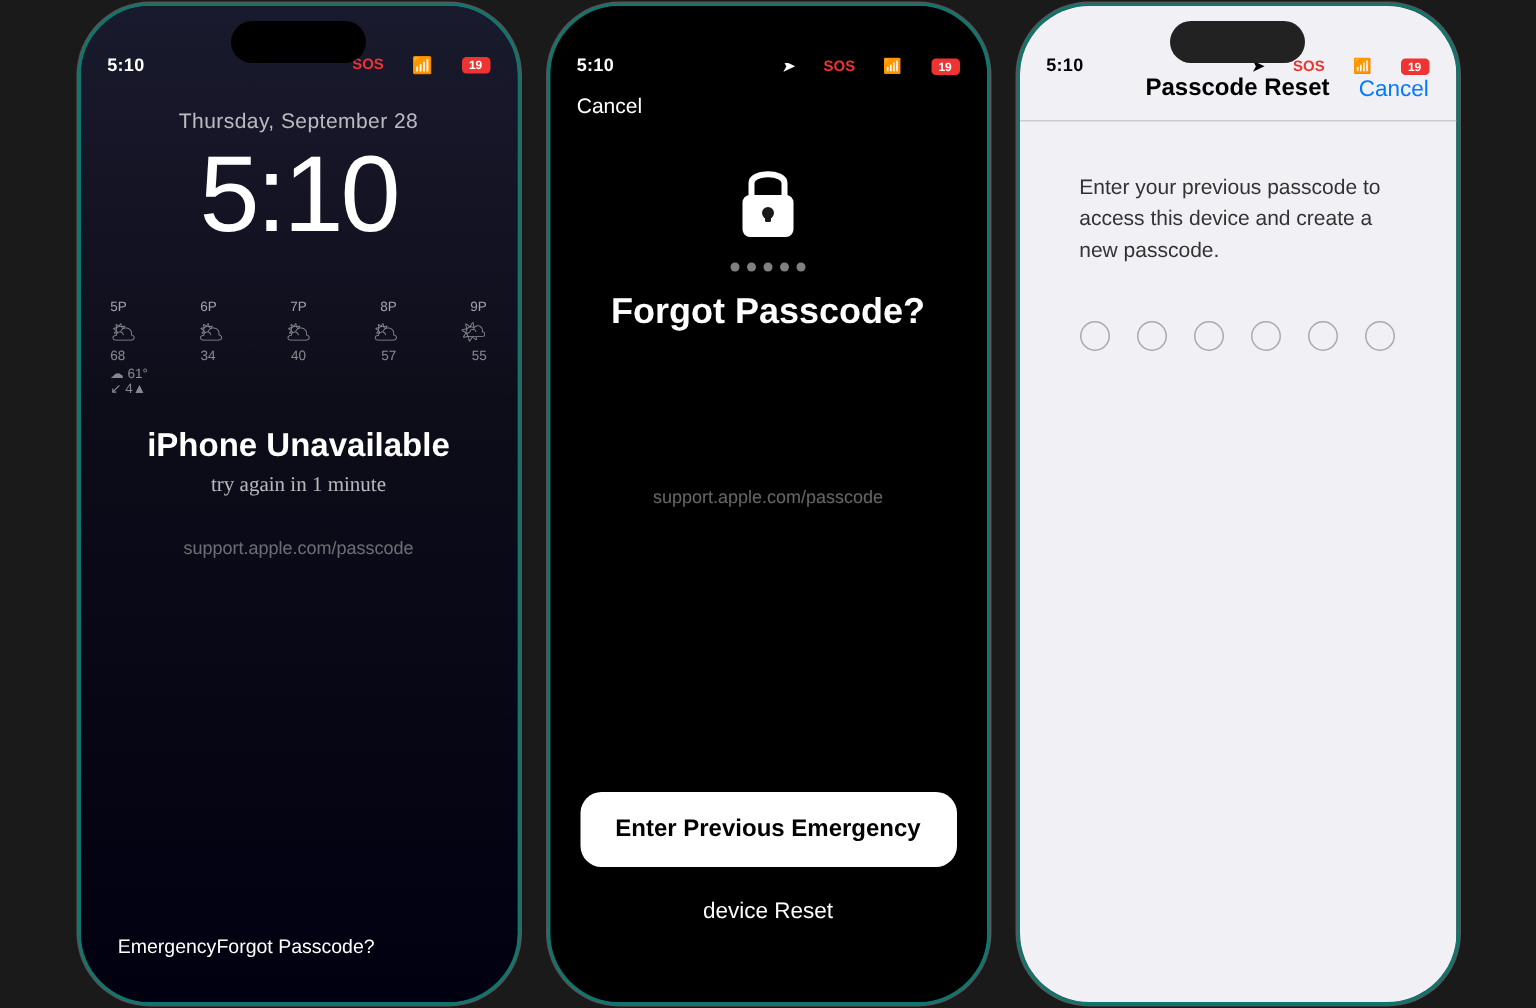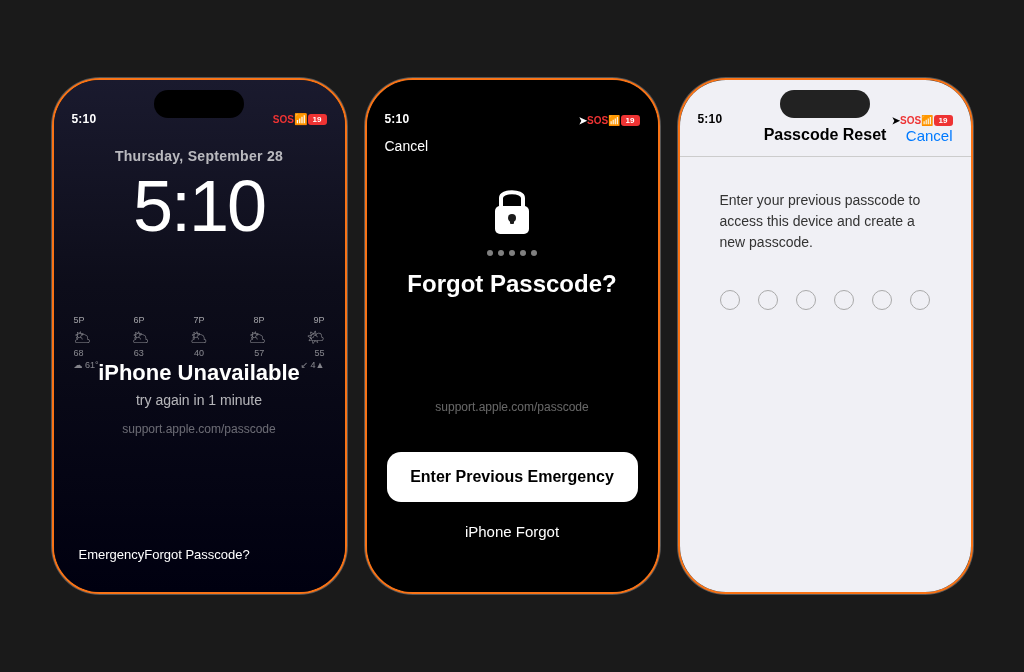--- a/index.html
+++ b/index.html
@@ -11,23 +11,23 @@
       align-items: center;
       justify-content: center;
       gap: 18px;
       font-family: -apple-system, 'SF Pro Display', 'Helvetica Neue', Arial, sans-serif;
       overflow: hidden;
     }
 
     
     .phone {
       width: 295px;
-      height: 516px;
+      height: 668px;
       border-radius: 48px;
-      border: 2px solid #f97316;
+      border: 2px solid #0f766e;
       position: relative;
       overflow: hidden;
       background: #000;
       box-shadow: 0 0 0 1px #555, inset 0 0 0 1px #222;
     }
 
     
     .dynamic-island {
       position: absolute;
       top: 10px;
@@ -65,21 +65,21 @@
 
     .status-time {
       font-size: 12px;
       font-weight: 600;
       letter-spacing: 0.2px;
     }
 
     .status-icons {
       display: flex;
       align-items: center;
-      gap: 0;
+      gap: 19px;
       font-size: 10px;
     }
 
     .sos-badge {
       background: #e33;
       color: #fff;
       font-size: 8px;
       font-weight: 700;
       border-radius: 3px;
       padding: 1px 5px;
@@ -93,21 +93,21 @@
       position: relative;
     }
 
     .phone1-date {
       position: absolute;
       top: 68px;
       width: 100%;
       text-align: center;
       color: rgba(255,255,255,0.7);
       font-size: 14px;
-      font-weight: 700;
+      font-weight: 400;
       letter-spacing: 0.3px;
     }
 
     .phone1-time {
       position: absolute;
       top: 85px;
       width: 100%;
       text-align: center;
       color: #fff;
       font-size: 72px;
@@ -121,65 +121,66 @@
       width: 100%;
       padding: 0 20px;
     }
 
     .weather-row {
       display: flex;
       justify-content: space-between;
       color: rgba(255,255,255,0.6);
       font-size: 9px;
       margin-bottom: 4px;
-      margin-top: 40px;
     }
 
     .weather-icons-row {
       display: flex;
       justify-content: space-between;
       color: rgba(255,255,255,0.5);
       font-size: 14px;
       margin-bottom: 3px;
     }
 
     .weather-temps {
       display: flex;
       justify-content: space-between;
       color: rgba(255,255,255,0.5);
       font-size: 9px;
     }
 
     .weather-current {
       display: flex;
-      justify-content: space-between;
+      justify-content: center;
       color: rgba(255,255,255,0.5);
       font-size: 9px;
       margin-top: 2px;
+      flex-direction: column;
     }
 
     .phone1-unavailable {
       position: absolute;
       top: 280px;
       width: 100%;
       text-align: center;
     }
 
     .phone1-unavailable .title {
       color: #fff;
       font-size: 22px;
       font-weight: 600;
       margin-bottom: 6px;
     }
 
     .phone1-unavailable .subtitle {
       color: rgba(255,255,255,0.7);
       font-size: 14px;
       font-weight: 400;
-      margin-bottom: 14px;
+      margin-bottom: 26px;
+      font-family: Liberation Serif, serif;
     }
 
     .phone1-unavailable .link {
       color: rgba(255,255,255,0.4);
       font-size: 12px;
     }
 
     .phone1-bottom {
       position: absolute;
       bottom: 30px;
@@ -384,21 +385,21 @@
       </div>
       <div class="weather-icons-row">
         <span>🌥</span>
         <span>🌥</span>
         <span>🌥</span>
         <span>🌥</span>
         <span>🌤</span>
       </div>
       <div class="weather-temps">
         <span>68</span>
-        <span>63</span>
+        <span>34</span>
         <span>40</span>
         <span>57</span>
         <span>55</span>
       </div>
       <div class="weather-current">
         <span style="margin-right:8px;">☁ 61°</span>
         <span>↙ 4▲</span>
       </div>
     </div>
 
@@ -450,21 +451,21 @@
       </div>
     </div>
 
     <div class="phone2-title">Forgot Passcode?</div>
 
 
     <div class="phone2-link">support.apple.com/passcode</div>
 
     <div class="phone2-btn">Enter Previous Emergency</div>
 
-    <div class="phone2-reset">iPhone Forgot</div>
+    <div class="phone2-reset">device Reset</div>
   </div>
 </div>
 
 <div class="phone">
   <div class="phone3-bg">
 
     <div class="dynamic-island" style="background:#222;border-radius:20px;"></div>
 
     <div class="status-bar light">
       <span class="status-time" style="color:#000;">5:10</span>

